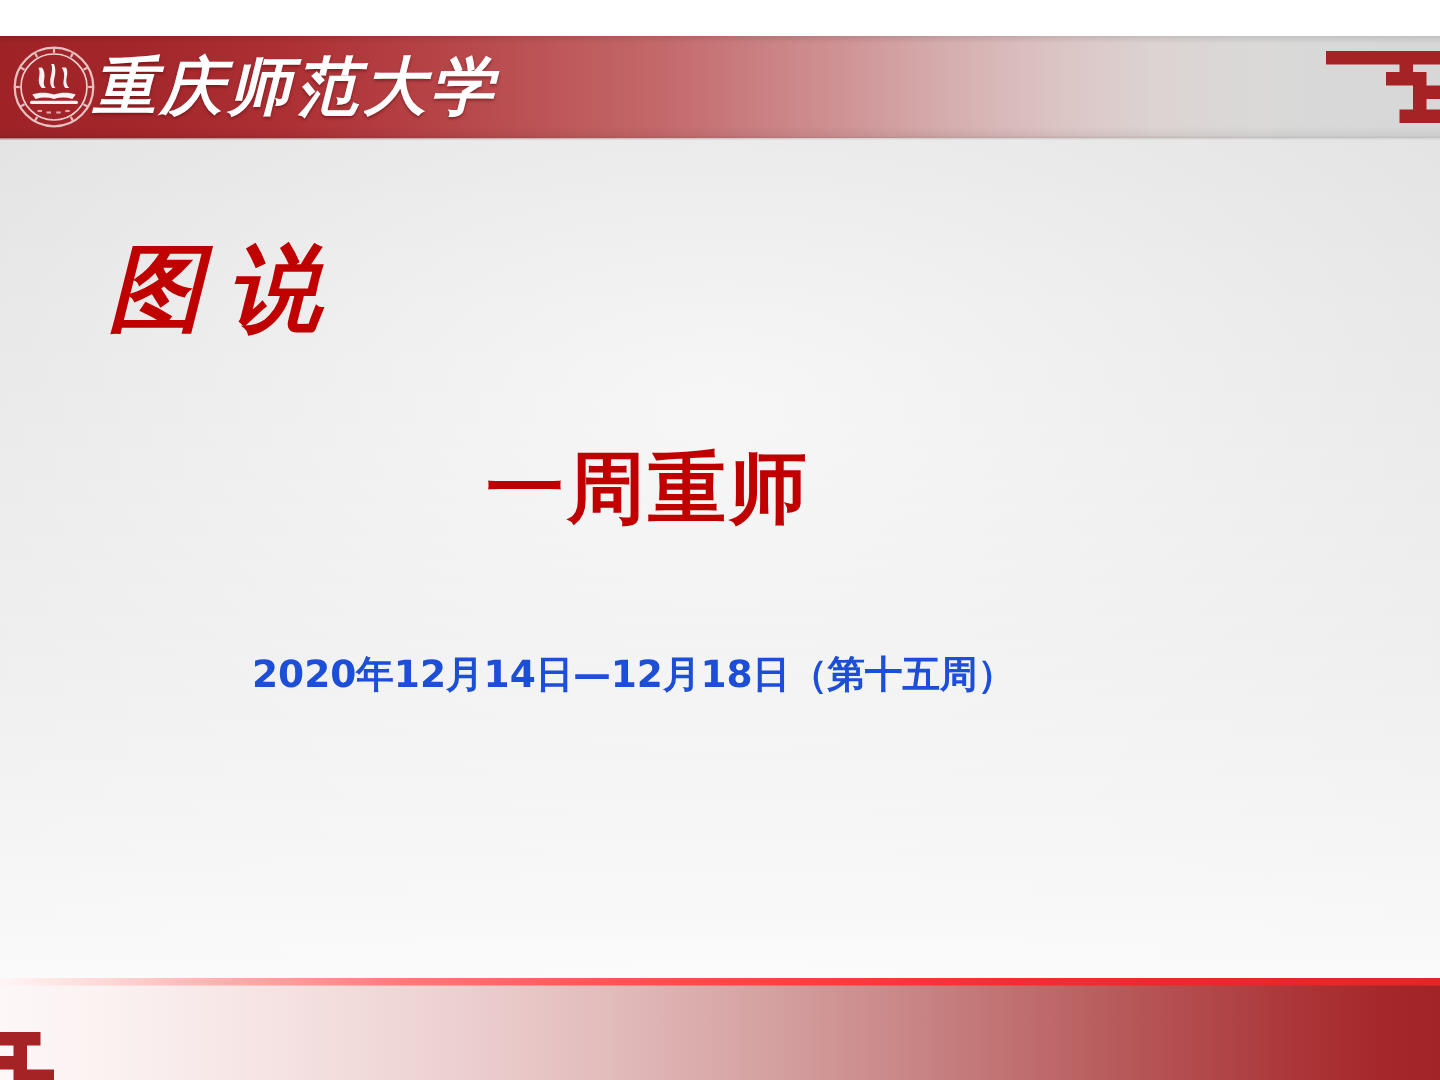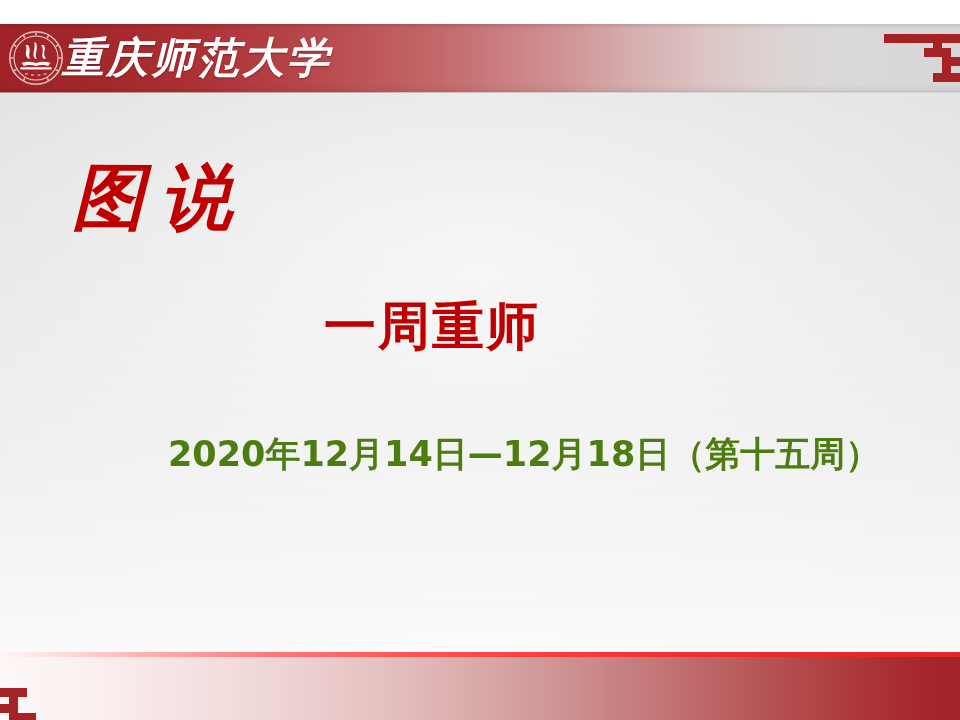--- a/index.html
+++ b/index.html
@@ -169,21 +169,21 @@
     background: rgba(255,255,255,0.55);
   }
 
   
   .title-brush {
     position: absolute;
     left: 72px;
     top: 138px;
     color: #c00000;
     font-family: "Liberation Serif", serif;
-    font-size: 72px;
+    font-size: 63px;
     font-weight: bold;
     font-style: italic;
     letter-spacing: 16px;
     line-height: 1;
     white-space: nowrap;
   }
 
   .title-main {
     position: absolute;
     left: 324px;
@@ -194,23 +194,23 @@
     font-weight: bold;
     letter-spacing: 2px;
     line-height: 1;
     white-space: nowrap;
   }
 
   .title-date {
     position: absolute;
     left: 168px;
     top: 413px;
-    color: #4d7c0f;
+    color: #1d4ed8;
     font-family: "DejaVu Sans", sans-serif;
-    font-size: 35px;
+    font-size: 25px;
     font-weight: bold;
     letter-spacing: 0px;
     line-height: 1;
     white-space: nowrap;
   }
 </style>
 </head>
 <body>
 
 <div class="slide">

